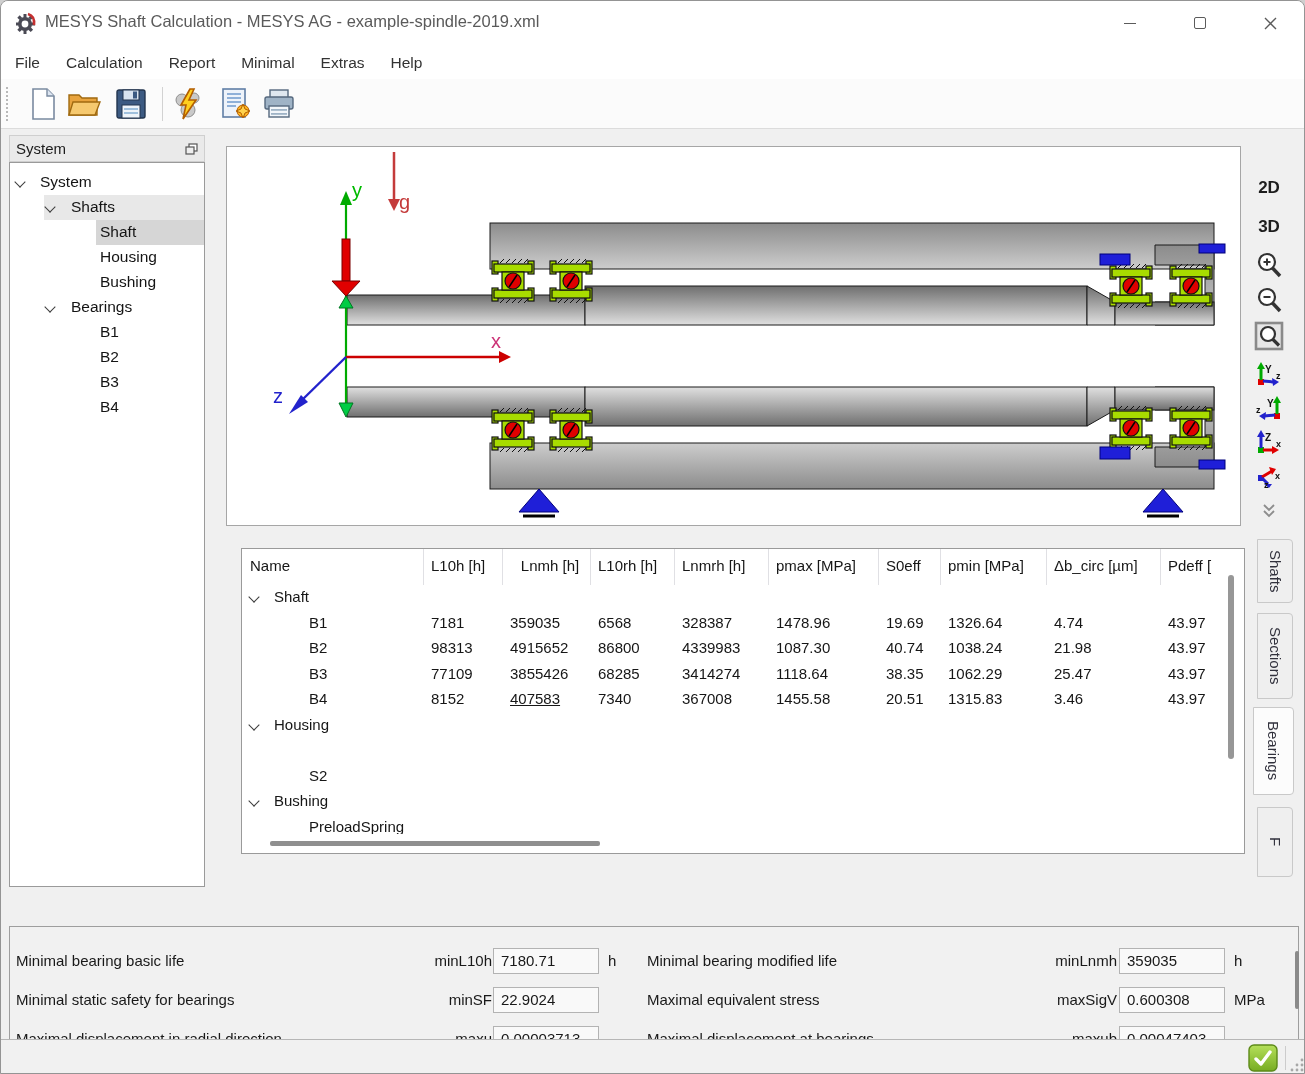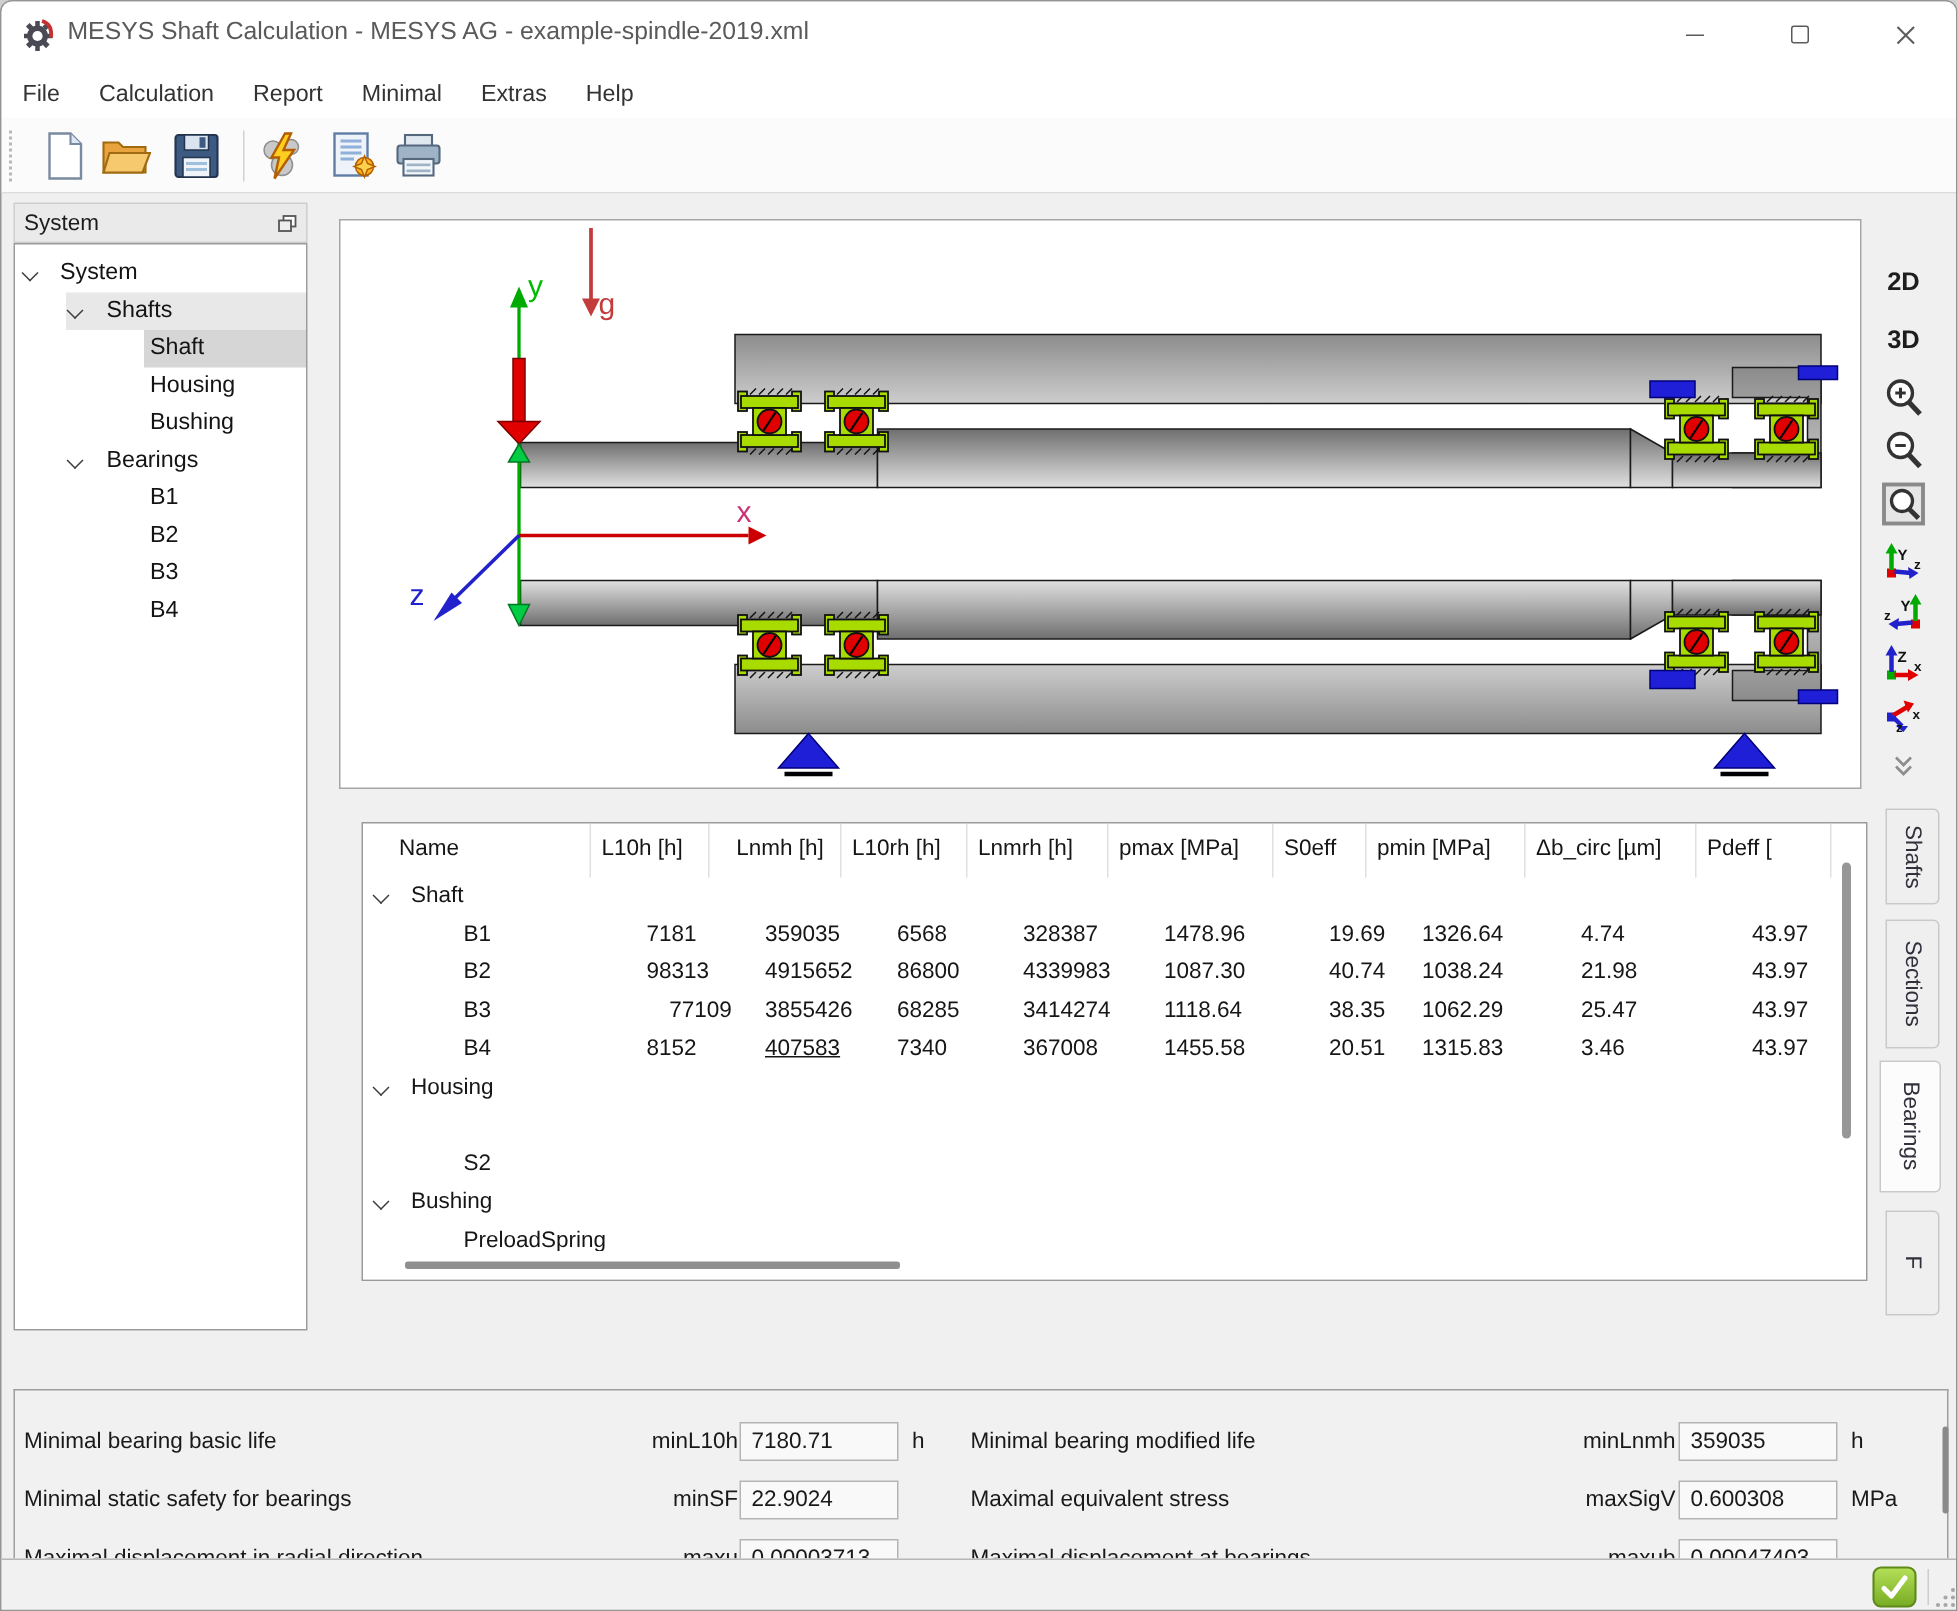--- a/index.html
+++ b/index.html
@@ -426,21 +426,21 @@
   <div id="vtabs"></div>
   <div class="spinbtn" style="top:833px">
       <span class="arr-up"></span>
     </div>
   <div class="spinbtn" style="top:855px">
       <span class="arr-dn"></span>
     </div>
 
   <div id="table-panel">
     <div id="table-header">
-        <div class="th" style="width: 152px; padding-left: 24px;">Name</div>
+        <div class="th" style="width: 182px; padding-left: 8px;">Name</div>
         <div class="th" style="width: 79px;">L10h [h]</div>
         <div class="th" style="width: 88px; text-align: center;">Lnmh [h]</div>
         <div class="th" style="width: 84px;">L10rh [h]</div>
         <div class="th" style="width: 94px;">Lnmrh [h]</div>
         <div class="th" style="width: 110px;">pmax [MPa]</div>
         <div class="th" style="width: 62px;">S0eff</div>
         <div class="th" style="width: 106px;">pmin [MPa]</div>
         <div class="th" style="width: 114px;">Δb_circ [µm]</div>
         <div class="th" style="width: 90px;">Pdeff [</div>
       </div>
@@ -485,21 +485,21 @@
           <div class="td" style="width: 110px;">1087.30</div>
           <div class="td" style="width: 62px;">40.74</div>
           <div class="td" style="width: 106px;">1038.24</div>
           <div class="td" style="width: 114px;">21.98</div>
           <div class="td" style="width: 90px;">43.97</div>
         </div>
         <div class="tr" style="top: 112.5px;">
           <div class="td name" style="width: 182px;">
             <div style="position: absolute; top: 3px; left: 67px;">B3</div>
           </div>
-          <div class="td" style="width: 79px; text-align: center;">77109</div>
+          <div class="td" style="width: 79px;">77109</div>
           <div class="td" style="width: 88px;">3855426</div>
           <div class="td" style="width: 84px;">68285</div>
           <div class="td" style="width: 94px;">3414274</div>
           <div class="td" style="width: 110px;">1118.64</div>
           <div class="td" style="width: 62px;">38.35</div>
           <div class="td" style="width: 106px;">1062.29</div>
           <div class="td" style="width: 114px;">25.47</div>
           <div class="td" style="width: 90px;">43.97</div>
         </div>
         <div class="tr" style="top: 138px;">

